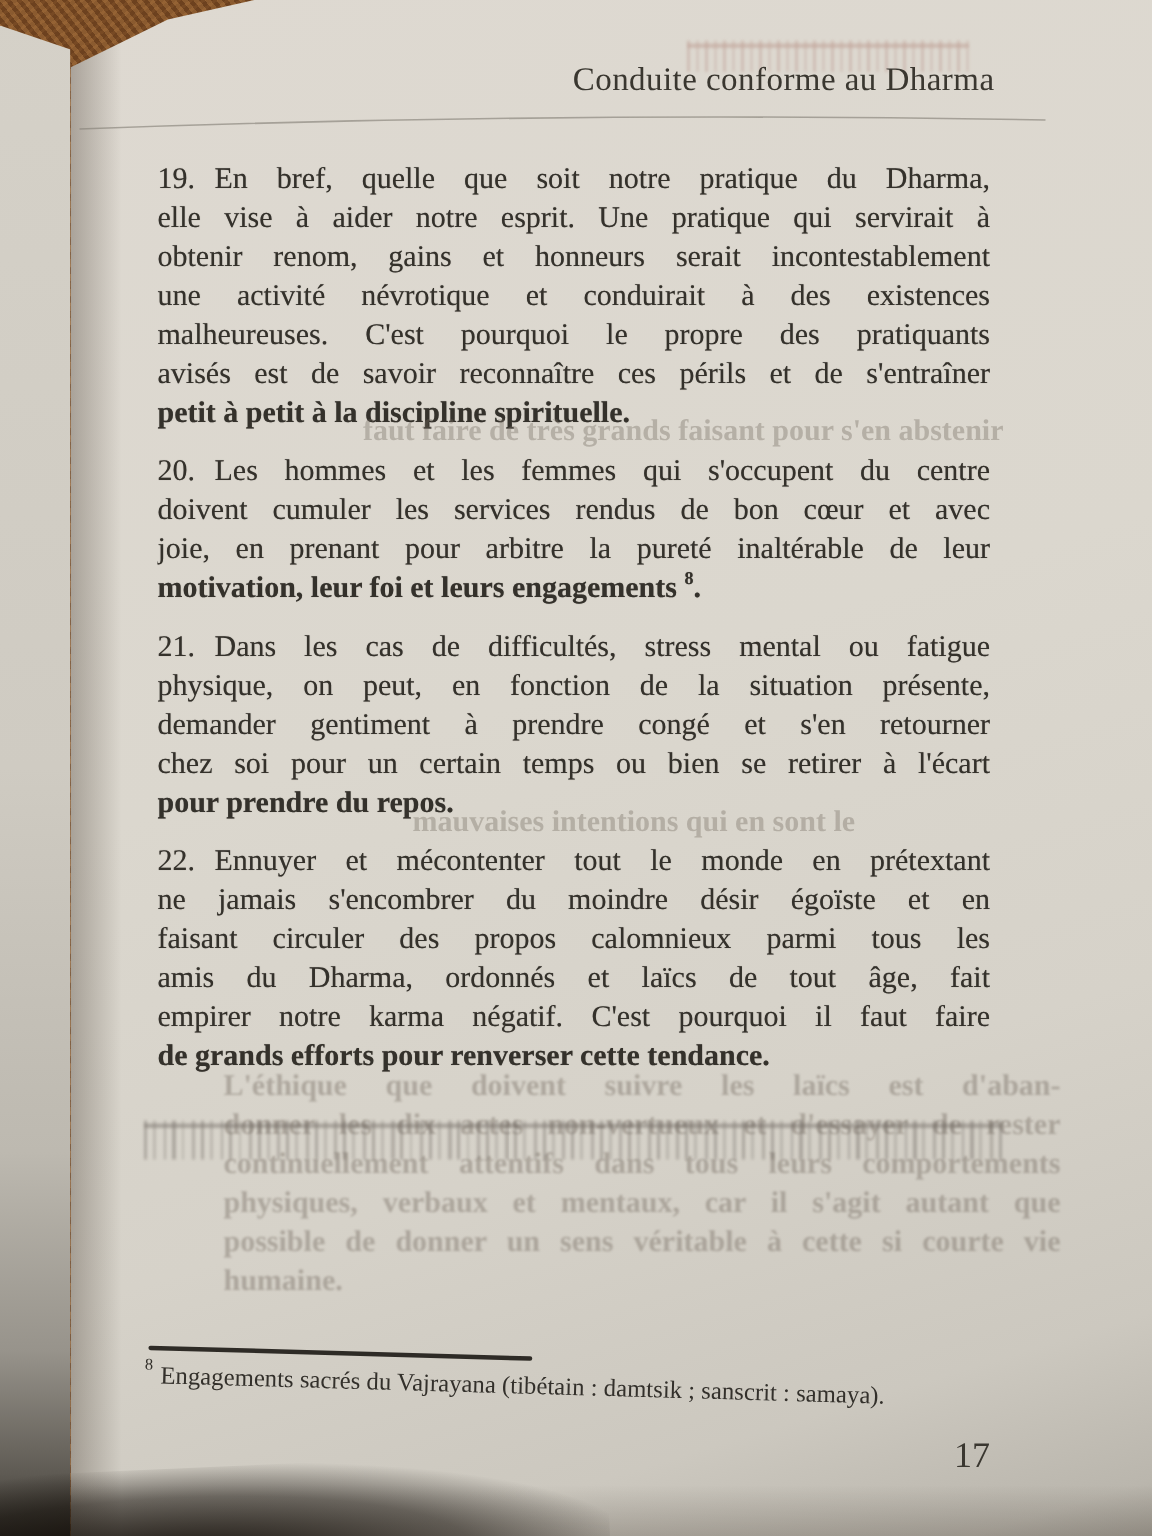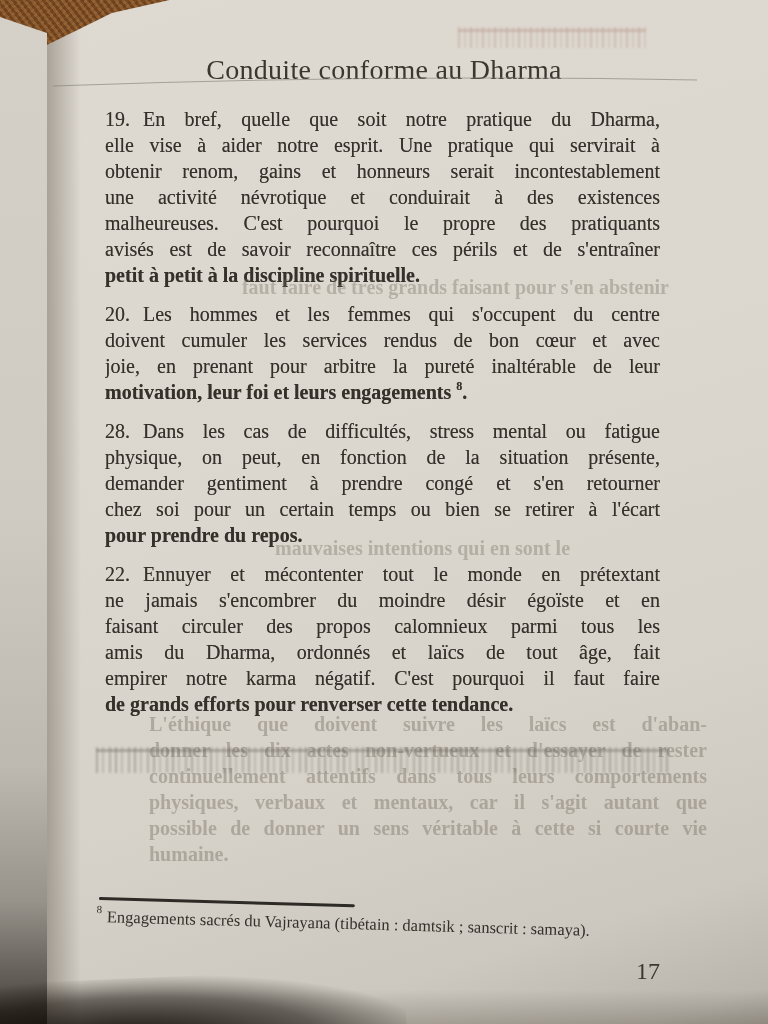--- a/index.html
+++ b/index.html
@@ -28,21 +28,21 @@
   .page::after{content:"";position:absolute;left:0;bottom:0;width:100%;height:34px;
     background:linear-gradient(180deg,rgba(70,60,50,0),rgba(70,60,50,.26));}
   .bottom-shadow{
     position:absolute;left:-34px;bottom:-28px;width:440px;height:76px;
     background:radial-gradient(ellipse at 35% 80%,rgba(16,11,6,.95) 0%,rgba(16,11,6,.5) 48%,rgba(16,11,6,0) 74%);
     transform:rotate(-2.5deg);
   }
   
   .running-header{
     position:absolute;left:58px;top:40px;width:558px;
-    text-align:center;font-size:28px;color:#3a3730;letter-spacing:.3px;margin-top:14px;
+    text-align:right;font-size:22px;color:#3a3730;letter-spacing:.3px;
   }
   .header-rule{position:absolute;left:4px;top:73px;width:650px;height:16px;}
   
   .body-text{position:absolute;left:58px;top:106px;width:558px;color:#34312b;
     text-shadow:0 0 .5px rgba(52,49,43,.55);}
   .paragraph{margin:0 3px 13px 0;}
   .pline{
     font-size:20px;line-height:26px;height:26px;overflow:hidden;
     text-align:justify;text-align-last:justify;
   }
@@ -103,21 +103,21 @@
         <div class="pline">avisés est de savoir reconnaître ces périls et de s'entraîner</div>
         <div class="pline lastline">petit à petit à la discipline spirituelle.</div>
       </div>
     <div class="paragraph">
         <div class="pline"><span class="pnum">20.</span>Les hommes et les femmes qui s'occupent du centre</div>
         <div class="pline">doivent cumuler les services rendus de bon cœur et avec</div>
         <div class="pline">joie, en prenant pour arbitre la pureté inaltérable de leur</div>
         <div class="pline lastline">motivation, leur foi et leurs engagements <sup>8</sup>.</div>
       </div>
     <div class="paragraph">
-        <div class="pline"><span class="pnum">28.</span>Dans les cas de difficultés, stress mental ou fatigue</div>
+        <div class="pline"><span class="pnum">21.</span>Dans les cas de difficultés, stress mental ou fatigue</div>
         <div class="pline">physique, on peut, en fonction de la situation présente,</div>
         <div class="pline">demander gentiment à prendre congé et s'en retourner</div>
         <div class="pline">chez soi pour un certain temps ou bien se retirer à l'écart</div>
         <div class="pline lastline">pour prendre du repos.</div>
       </div>
     <div class="paragraph">
         <div class="pline"><span class="pnum">22.</span>Ennuyer et mécontenter tout le monde en prétextant</div>
         <div class="pline">ne jamais s'encombrer du moindre désir égoïste et en</div>
         <div class="pline">faisant circuler des propos calomnieux parmi tous les</div>
         <div class="pline">amis du Dharma, ordonnés et laïcs de tout âge, fait</div>

